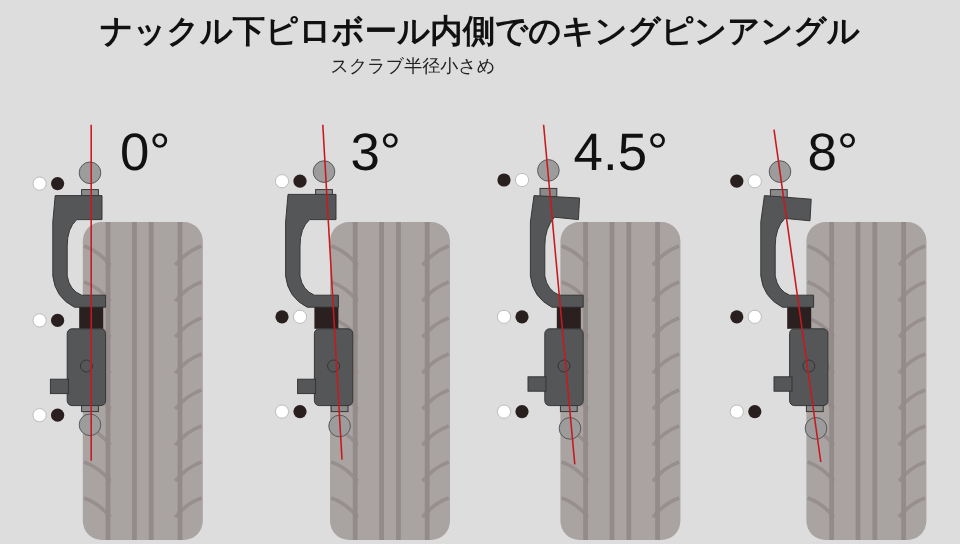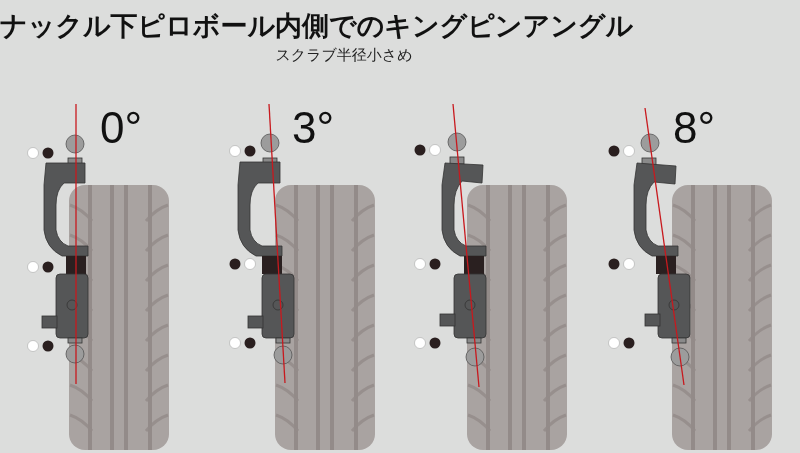--- a/index.html
+++ b/index.html
@@ -1,17 +1,17 @@
 <!DOCTYPE html>
 <html><head>
 <meta charset="utf-8">
 <style>
   html, body { margin:0; padding:0; }
   body { width:800px; height:453px; background:#dcdddc; position:relative; overflow:hidden; font-family:"DejaVu Sans", sans-serif; }
-  .title { position:absolute; left:0; top:8px; width:800px; text-align:left; font-size:27px; font-weight:bold; color:#111; letter-spacing:0px; }
+  .title { position:absolute; left:0; top:8px; width:800px; text-align:center; font-size:27px; font-weight:bold; color:#111; letter-spacing:0px; }
   .subtitle { position:absolute; left:0; top:46px; width:688px; text-align:center; font-size:15px; color:#222; }
   .panel { position:absolute; top:0; width:200px; height:453px; }
   .panel svg { position:absolute; left:0; top:0; }
   .angle { position:absolute; top:106px; font-size:44px; color:#111; font-family:"Liberation Sans", sans-serif; line-height:1; }
 </style>
 </head>
 <body>
 
 <div class="title">ナックル下ピロボール内側でのキングピンアングル</div>
 <div class="subtitle">スクラブ半径小さめ</div>
@@ -177,20 +177,21 @@
       </g>
     <g>
         <circle cx="20" cy="264" r="5.5" fill="#fff" stroke="#aaa" stroke-width="0.6"></circle>
         <circle cx="35" cy="264" r="5.5" fill="#2a1f1f"></circle>
       </g>
     <g>
         <circle cx="20" cy="343" r="5.5" fill="#fff" stroke="#aaa" stroke-width="0.6"></circle>
         <circle cx="35" cy="343" r="5.5" fill="#2a1f1f"></circle>
       </g>
   </svg>
+  <div class="angle" style="left:78px;">4.5°</div>
 </div>
 
 <div class="panel" style="left:590px;">
   <svg width="210" height="453">
     <g>
       <rect x="82" y="185" width="100" height="265" rx="16" fill="#a9a3a1"></rect>
       <rect x="101" y="185" width="4" height="265" fill="#938b89"></rect>
       <rect x="123" y="185" width="4" height="265" fill="#938b89"></rect>
       <rect x="137" y="185" width="4" height="265" fill="#938b89"></rect>
       <rect x="161" y="185" width="4" height="265" fill="#938b89"></rect>

